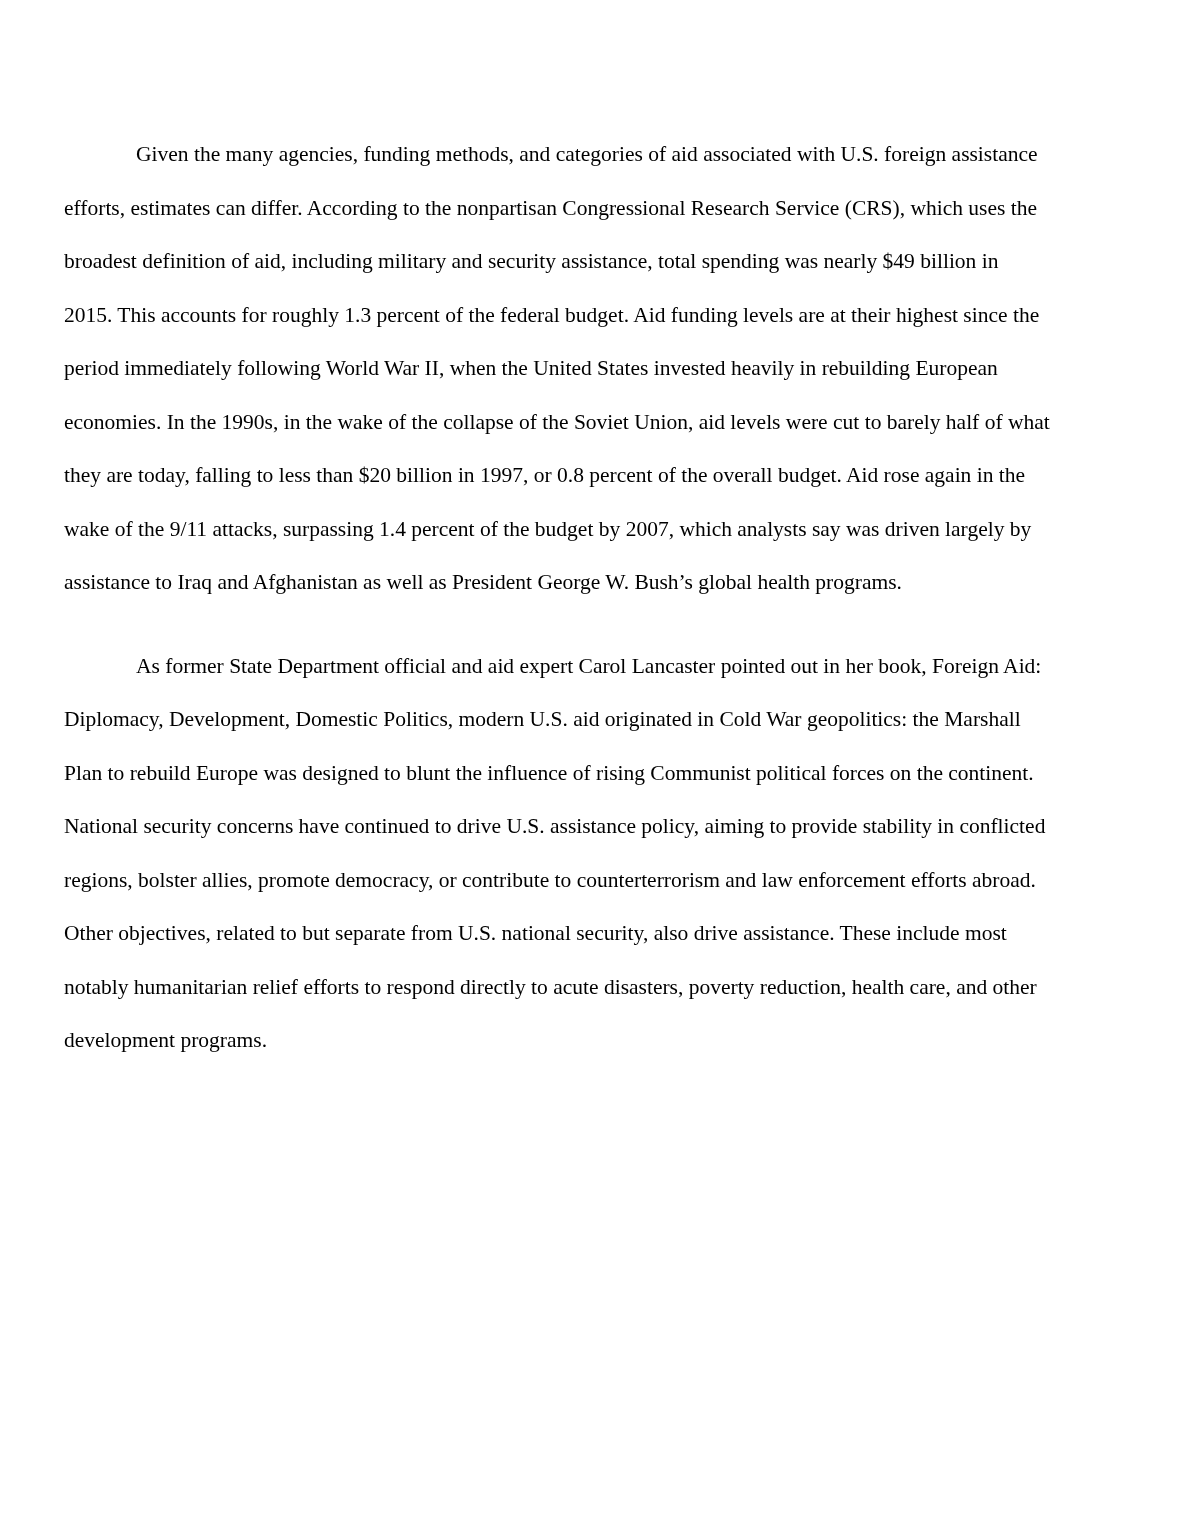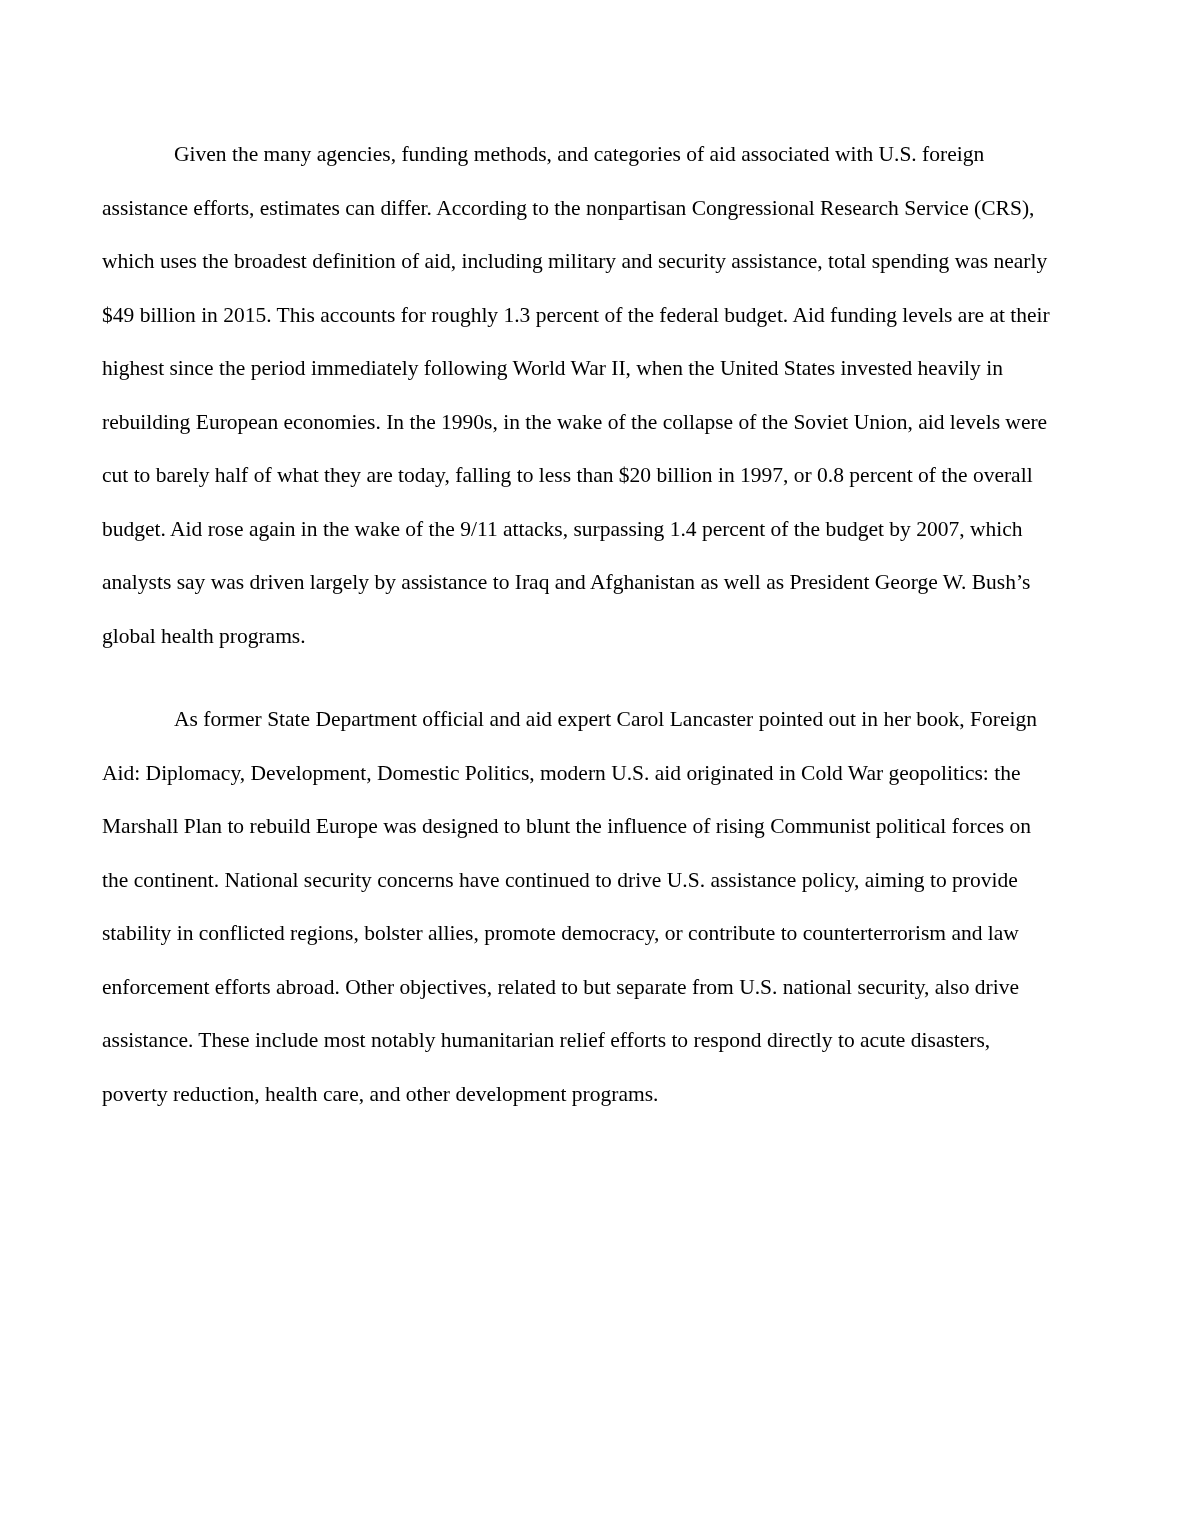--- a/index.html
+++ b/index.html
@@ -10,21 +10,21 @@
   body {
     width: 1190px;
     height: 1540px;
     font-family: "Liberation Serif", "DejaVu Serif", serif;
     color: #000000;
   }
   .page {
     box-sizing: border-box;
     width: 1190px;
     height: 1540px;
-    padding: 128px 140px 0 102px;
+    padding: 128px 140px 0 64px;
     background: #ffffff;
   }
   .doc-body {
     font-size: 21.5px;
     line-height: 53.5px;
     text-align: left;
   }
   .para {
     margin: 0 0 30px 0;
     text-indent: 72px;

